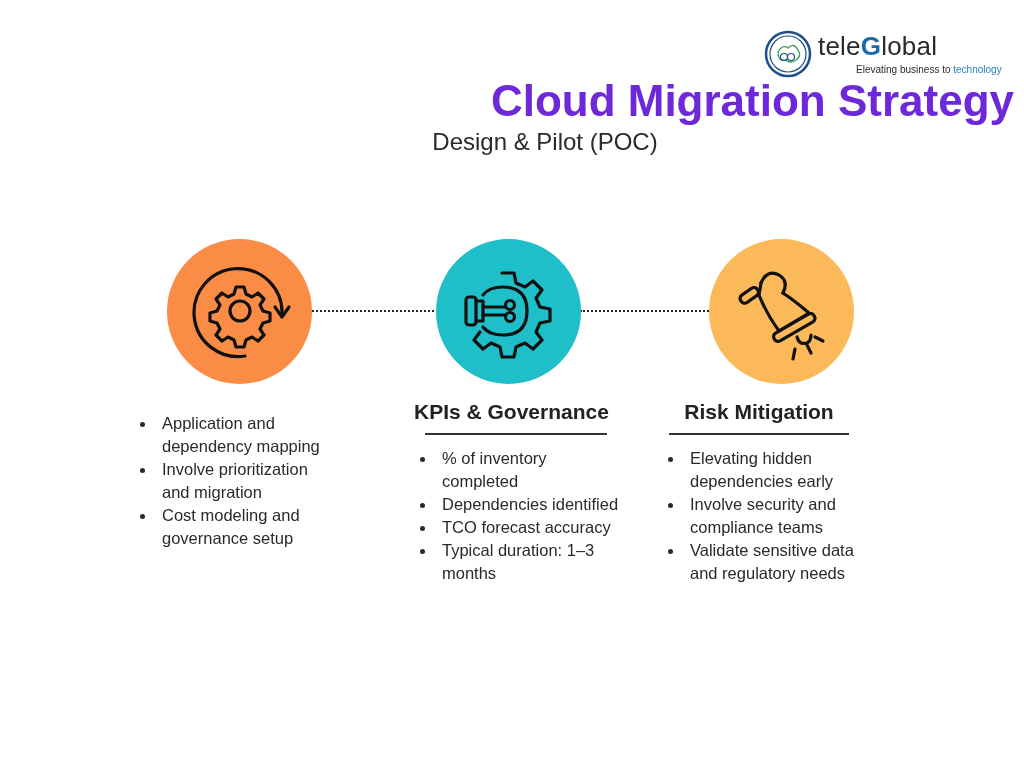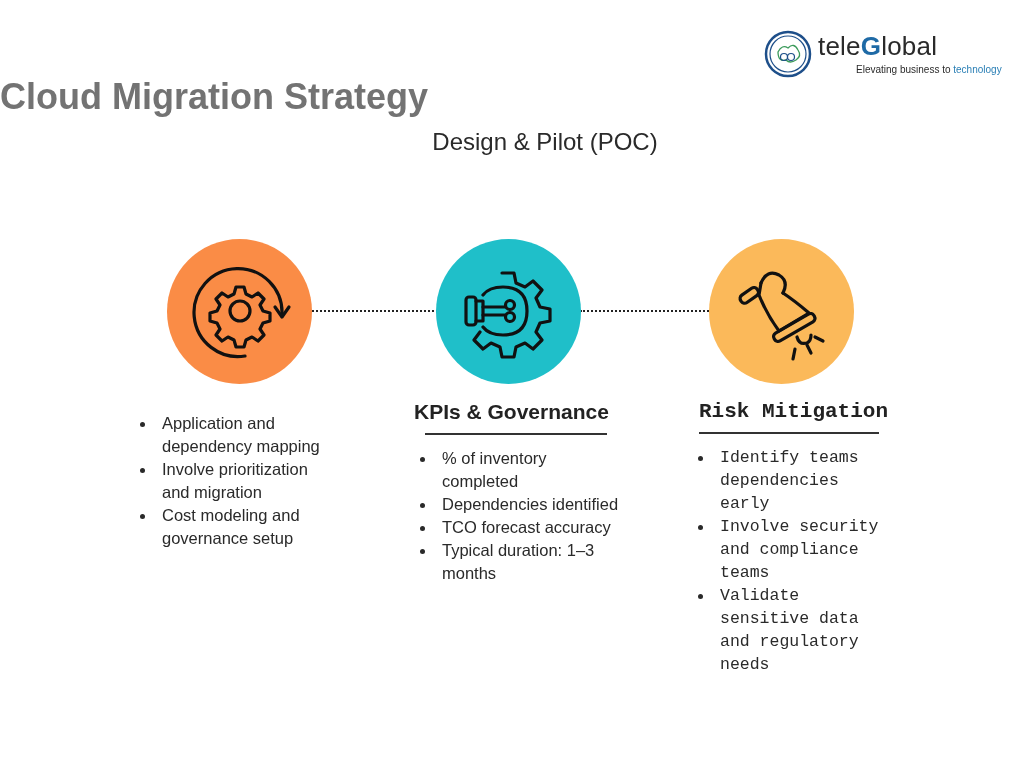--- a/index.html
+++ b/index.html
@@ -6,21 +6,21 @@
     html, body { width: 1024px; height: 768px; background: #ffffff; overflow: hidden; }
     body { position: relative; font-family: "Liberation Sans", "DejaVu Sans", sans-serif; color: #222222; }
 
     .logo { position: absolute; left: 764px; top: 30px; width: 220px; height: 50px; }
     .logo-mark { position: absolute; left: 0; top: 0; width: 48px; height: 48px; }
     .logo-word { position: absolute; left: 54px; top: -2px; font-size: 26px; color: #2a2a2a; letter-spacing: 0.2px; line-height: 36px; }
     .logo-word .g { color: #1e6aa6; font-weight: bold; }
     .logo-tag { position: absolute; left: 44px; top: 34px; font-size: 10px; color: #2a2a2a; white-space: nowrap; padding-left: 48px; }
     .logo-tag .tech { color: #2a7fb5; }
 
-    .title { position: absolute; left: 0; top: 76px; width: 1014px; text-align: left; font-size: 36px; font-weight: bold; color: #737373; }
+    .title { position: absolute; left: 0; top: 76px; width: 1014px; text-align: right; font-size: 44px; font-weight: bold; color: #6d28d9; }
     .subtitle { position: absolute; left: 0; top: 128px; width: 1014px; text-align: center; font-size: 24px; color: #2a2a2a; margin-left: 38px; }
 
     .connector { position: absolute; top: 310px; height: 0; border-top: 2px dotted #222; }
 
     .circle { position: absolute; width: 145px; height: 145px; border-radius: 50%; top: 239px; }
     .circle svg { position: absolute; left: 0; top: 0; width: 145px; height: 145px; }
 
     .col { position: absolute; top: 400px; }
     .col-title { font-size: 21px; font-weight: bold; color: #222; text-align: center; white-space: nowrap; }
     .col-rule { height: 2px; background: #333; margin-top: 9px; }
@@ -95,23 +95,23 @@
     <div class="col-rule" style="width:182px; margin-left:11px;"></div>
   </div>
   <ul class="col-list">
     <li style="width:140px;">% of inventory completed</li>
     <li>Dependencies identified</li>
     <li>TCO forecast accuracy</li>
     <li style="width:200px;">Typical duration: 1–3 months</li>
   </ul>
 </div>
 
-<div class="col" style="left:695px; width:190px;font-family:Liberation Mono, monospace;">
+<div class="col" style="left:665px; width:190px;">
   <div style="width:180px; margin-left:4px;">
     <div class="col-title">Risk Mitigation</div>
     <div class="col-rule"></div>
   </div>
   <ul class="col-list">
-    <li>Identify teams dependencies early</li>
+    <li>Elevating hidden dependencies early</li>
     <li>Involve security and compliance teams</li>
     <li>Validate sensitive data and regulatory needs</li>
   </ul>
 </div>
 
 </body></html>

